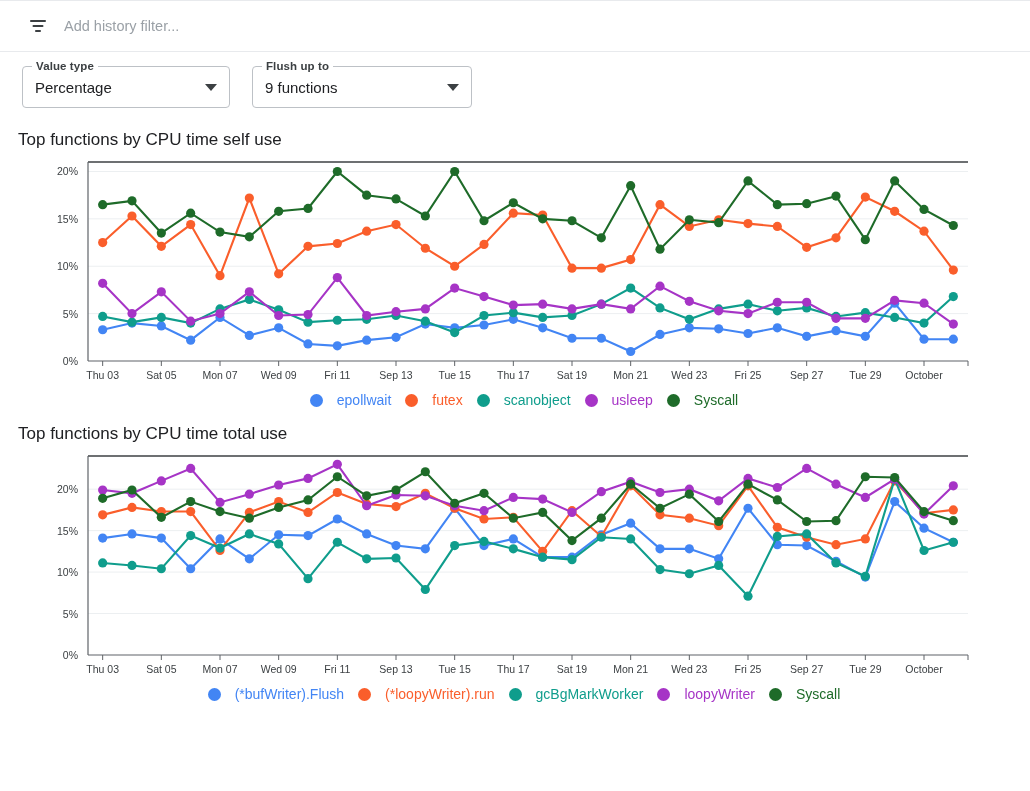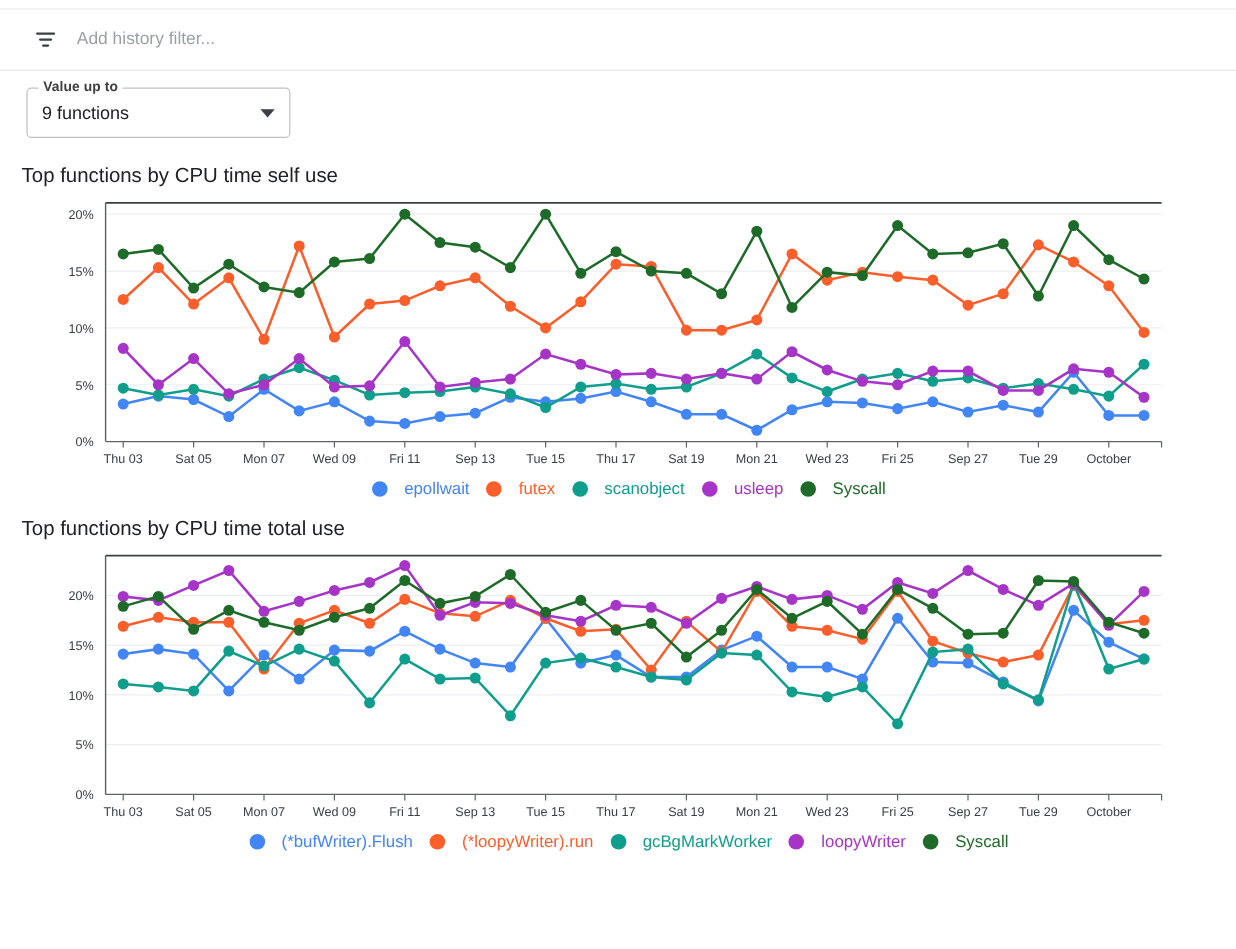--- a/index.html
+++ b/index.html
@@ -11,21 +11,20 @@
     width: 1030px;
     height: 791px;
     font-family: "Liberation Sans", sans-serif;
     color: #202124;
     overflow: hidden;
   }
   .page {
     width: 1030px;
     height: 568px;
     position: relative;
-    margin-top: 7px;
   }
 
   
   .filter-bar {
     height: 52px;
     border-top: 1px solid #e8eaed;
     border-bottom: 1px solid #e8eaed;
     display: flex;
     align-items: center;
     padding: 0 0 0 28px;
@@ -160,22 +159,27 @@
       <svg width="20" height="20" viewBox="0 0 20 20">
         <rect x="2" y="4" width="16" height="1.9" rx="0.9" fill="#3c4043"></rect>
         <rect x="4.5" y="9" width="11" height="1.9" rx="0.9" fill="#3c4043"></rect>
         <rect x="7" y="14" width="6" height="1.9" rx="0.9" fill="#3c4043"></rect>
       </svg>
     </span>
     <input class="filter-input" type="text" placeholder="Add history filter..." value="" style="">
   </div>
 
   <div class="selects-row">
+    <div class="field value-type">
+      <span class="field-legend">Value type</span>
+      <span class="field-value">Percentage</span>
+      <span class="caret"></span>
+    </div>
     <div class="field show-up-to">
-      <span class="field-legend">Value up to</span>
+      <span class="field-legend">Flush up to</span>
       <span class="field-value">9 functions</span>
       <span class="caret"></span>
     </div>
   </div>
 
   <div class="chart-block" id="chart-self-block">
     <h2 class="chart-title">Top functions by CPU time self use</h2>
     <div id="plot-0">
         <svg width="1000" height="232" viewBox="0 0 1000 232">
           <text x="60" y="209" class="axis-label tick-y">0%</text>

